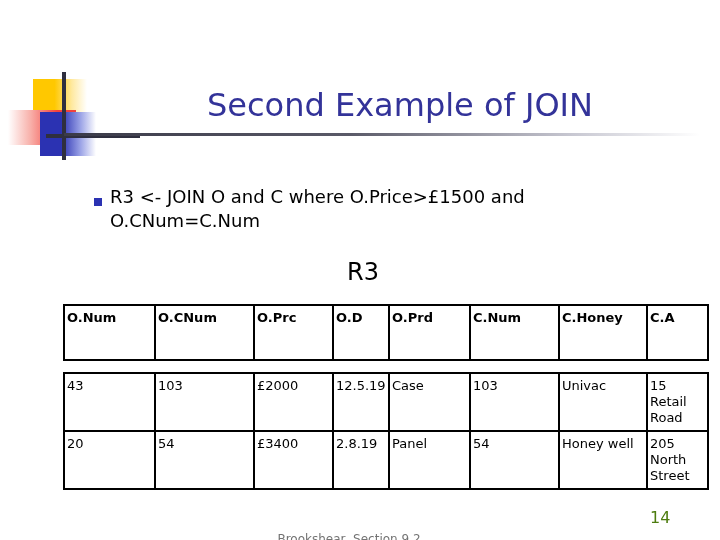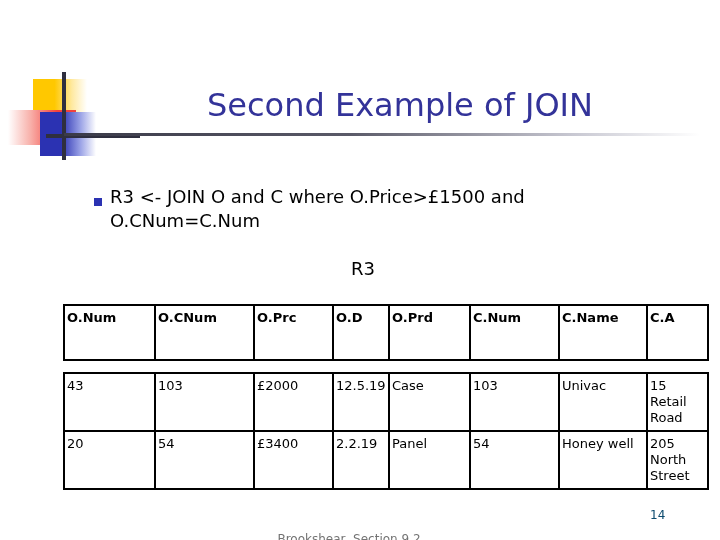--- a/index.html
+++ b/index.html
@@ -108,21 +108,21 @@
     color: #000000;
   }
 
   
   #relation-label {
     position: absolute;
     left: 63px;
     top: 258px;
     width: 600px;
     text-align: center;
-    font-size: 18px;
+    font-size: 24px;
     color: #000000;
   }
 
   
   table.grid {
     position: absolute;
     border-collapse: collapse;
     table-layout: fixed;
     font-size: 13px;
     color: #000000;
@@ -166,22 +166,22 @@
     text-align: center;
     font-size: 12px;
     color: #737373;
   }
   #footer-page-number {
     position: absolute;
     left: 650px;
     top: 508px;
     width: 40px;
     text-align: left;
-    font-size: 12px;
-    color: #0c4a6e;
+    font-size: 16px;
+    color: #4d7c0f;
   }
 </style>
 </head>
 <body>
 
 <div id="slide-logo">
   <div class="sq sq-yellow"></div>
   <div class="sq sq-red"></div>
   <div class="sq sq-blue"></div>
   <div class="line-v"></div>
@@ -200,21 +200,21 @@
 
 <table class="grid" id="header-table">
   <tbody>
       <tr>
     <th style="width:82px">O.Num</th>
     <th style="width:90px">O.CNum</th>
     <th style="width:70px">O.Prc</th>
     <th style="width:47px">O.D</th>
     <th style="width:72px">O.Prd</th>
     <th style="width:80px">C.Num</th>
-    <th style="width:79px">C.Name</th>
+    <th style="width:79px">C.Honey</th>
     <th style="width:52px">C.A</th>
   </tr>
 </tbody>
   </table>
 
 <table class="grid" id="data-table">
   <tbody>
       <tr>
     <td style="width:82px">43</td>
     <td style="width:90px">103</td>
@@ -222,21 +222,21 @@
     <td style="width:47px">12.5.19</td>
     <td style="width:72px">Case</td>
     <td style="width:80px">103</td>
     <td style="width:79px">Univac</td>
     <td style="width:52px">15 Retail Road</td>
   </tr>
   <tr>
     <td>20</td>
     <td>54</td>
     <td>£3400</td>
-    <td>2.2.19</td>
+    <td>2.8.19</td>
     <td>Panel</td>
     <td>54</td>
     <td>Honey well</td>
     <td>205 North Street</td>
   </tr>
 </tbody>
   </table>
 
 <div id="footer-note">Brookshear, Section 9.2</div>
 <div id="footer-page-number">14</div>

